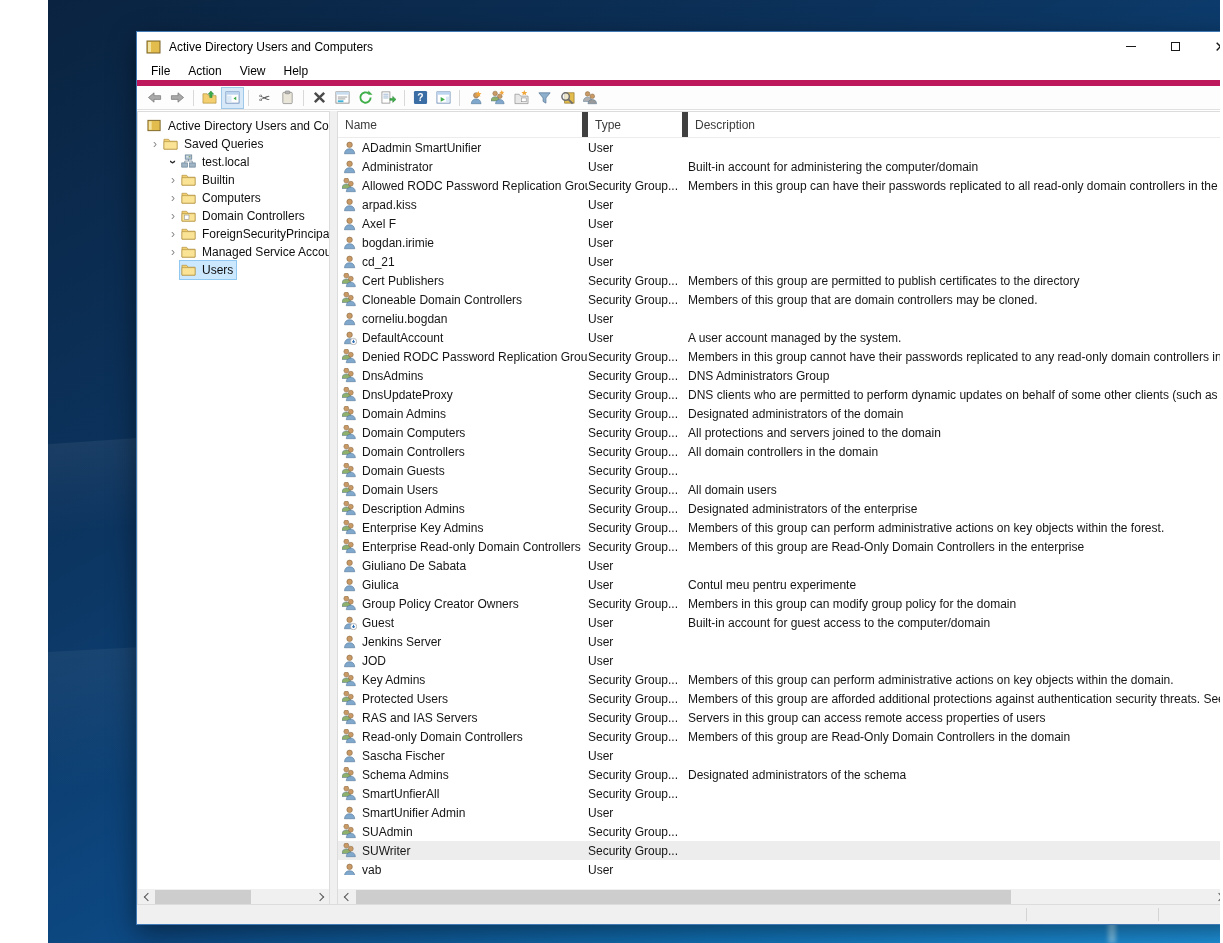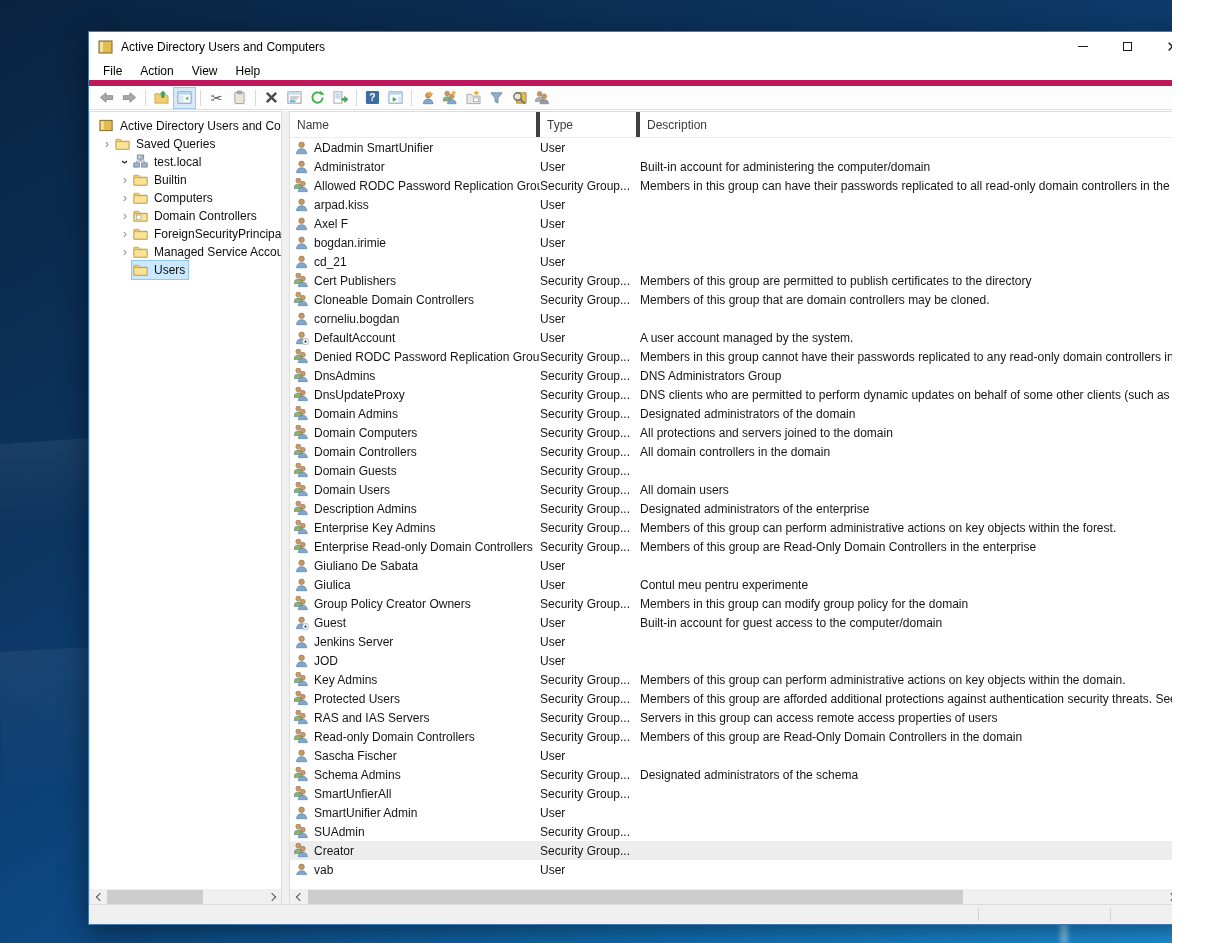--- a/index.html
+++ b/index.html
@@ -1,20 +1,20 @@
 <!DOCTYPE html>
 <html><head>
 <meta charset="utf-8">
 <style>
   * { margin:0; padding:0; box-sizing:border-box; }
   html,body { width:1223px; height:943px; overflow:hidden;
     font-family:"Liberation Sans","DejaVu Sans",sans-serif; font-size:12px; }
   .desktop { position:absolute; inset:0; width:1172px; height:943px;
     background:linear-gradient(150deg,#0a2340 0%,#0c3561 35%,#0d4a85 62%,#1173b8 82%,#1f95df 100%);
-    overflow:hidden; }
+    overflow:hidden;margin-left:48px; }
   .streak { position:absolute; pointer-events:none; }
   .streak1 { left:-100px; top:420px; width:900px; height:90px;
     background:linear-gradient(rgba(255,255,255,.06),transparent); transform:rotate(-4deg); }
   .streak2 { left:0px; top:620px; width:1223px; height:140px;
     background:linear-gradient(rgba(255,255,255,.05),transparent); transform:rotate(-3deg); }
   .beam { left:1060px; top:897px; width:8px; height:46px;
     background:rgba(190,235,255,.55); filter:blur(2px); }
 
   .window { position:absolute; left:88px; top:31px; width:1108px; height:894px;
     background:#fff; border:1px solid #4179b4; box-shadow:0 8px 26px rgba(0,0,0,.45); z-index:2; }
@@ -57,21 +57,21 @@
   .tree-exp { width:14px; flex:none; color:#8a8a8a; font-size:12px; text-align:center; }
   .tree-exp.expanded { transform:rotate(90deg); color:#2b2b2b; font-weight:bold; }
   .tree-core { display:flex; align-items:center; padding:1px 3px 1px 1px; }
   .tree-core.selected { background:#cce8ff; outline:1px solid #90c8f0; }
   .tree-icon { width:16px; height:16px; margin-right:5px; flex:none; }
   .tree-label { color:#0f0f0f; }
 
   
   .list-header { display:flex; height:26px; border-bottom:1px solid #ececec; margin-right:16px; overflow:hidden; }
   .h-cell { flex:none; display:flex; align-items:center; padding-left:7px; color:#3c3c3c;
-    border-right:4px solid #404040; height:100%; white-space:nowrap; overflow:hidden; }
+    border-right:6px solid #404040; height:100%; white-space:nowrap; overflow:hidden; }
 
   
   .list-rows { margin-right:16px; overflow:hidden; height:737px; }
   .list-row { display:flex; height:19px; align-items:center; }
   .list-row.selected { background:#ededed; }
   .c-name { flex:none; width:250px; display:flex; align-items:center; padding-left:4px;
     white-space:nowrap; overflow:hidden; }
   .row-icon { width:16px; height:16px; margin-right:4px; flex:none; }
   .c-type { flex:none; width:100px; white-space:nowrap; overflow:hidden; }
   .c-desc { flex:none; width:540px; white-space:nowrap; overflow:hidden; }
@@ -1003,21 +1003,21 @@
                 <span class="row-icon"><svg viewBox="0 0 16 16" width="15" height="15">
                     <g transform="translate(-2.2,-1.2) scale(0.85)">
                       <circle cx="8" cy="4.6" r="3.1" fill="#c99a66" stroke="#7d5c34" stroke-width=".6"></circle>
                       <path d="M2.2 14.6c.2-3.7 2.6-5.7 5.8-5.7s5.6 2 5.8 5.7z" fill="#8fb06a" stroke="#44698e" stroke-width=".6"></path>
                     </g>
                     <g transform="translate(2.6,2.2) scale(0.85)">
                       <circle cx="8" cy="4.6" r="3.1" fill="#c99a66" stroke="#7d5c34" stroke-width=".6"></circle>
                       <path d="M2.2 14.6c.2-3.7 2.6-5.7 5.8-5.7s5.6 2 5.8 5.7z" fill="#7fa8cc" stroke="#44698e" stroke-width=".6"></path>
                     </g>
                   </svg></span>
-                <span class="cell-text">Creator</span>
+                <span class="cell-text">SUWriter</span>
               </div>
               <div class="c-type cell-text">Security Group...</div>
               <div class="c-desc cell-text"></div>
             </div>
             <div class="list-row">
               <div class="c-name">
                 <span class="row-icon"><svg viewBox="0 0 16 16" width="15" height="15">
                     <g transform="translate(0.5,0.8) scale(0.95)">
                       <circle cx="8" cy="4.6" r="3.1" fill="#c99a66" stroke="#7d5c34" stroke-width=".6"></circle>
                       <path d="M2.2 14.6c.2-3.7 2.6-5.7 5.8-5.7s5.6 2 5.8 5.7z" fill="#7fa8cc" stroke="#44698e" stroke-width=".6"></path>

